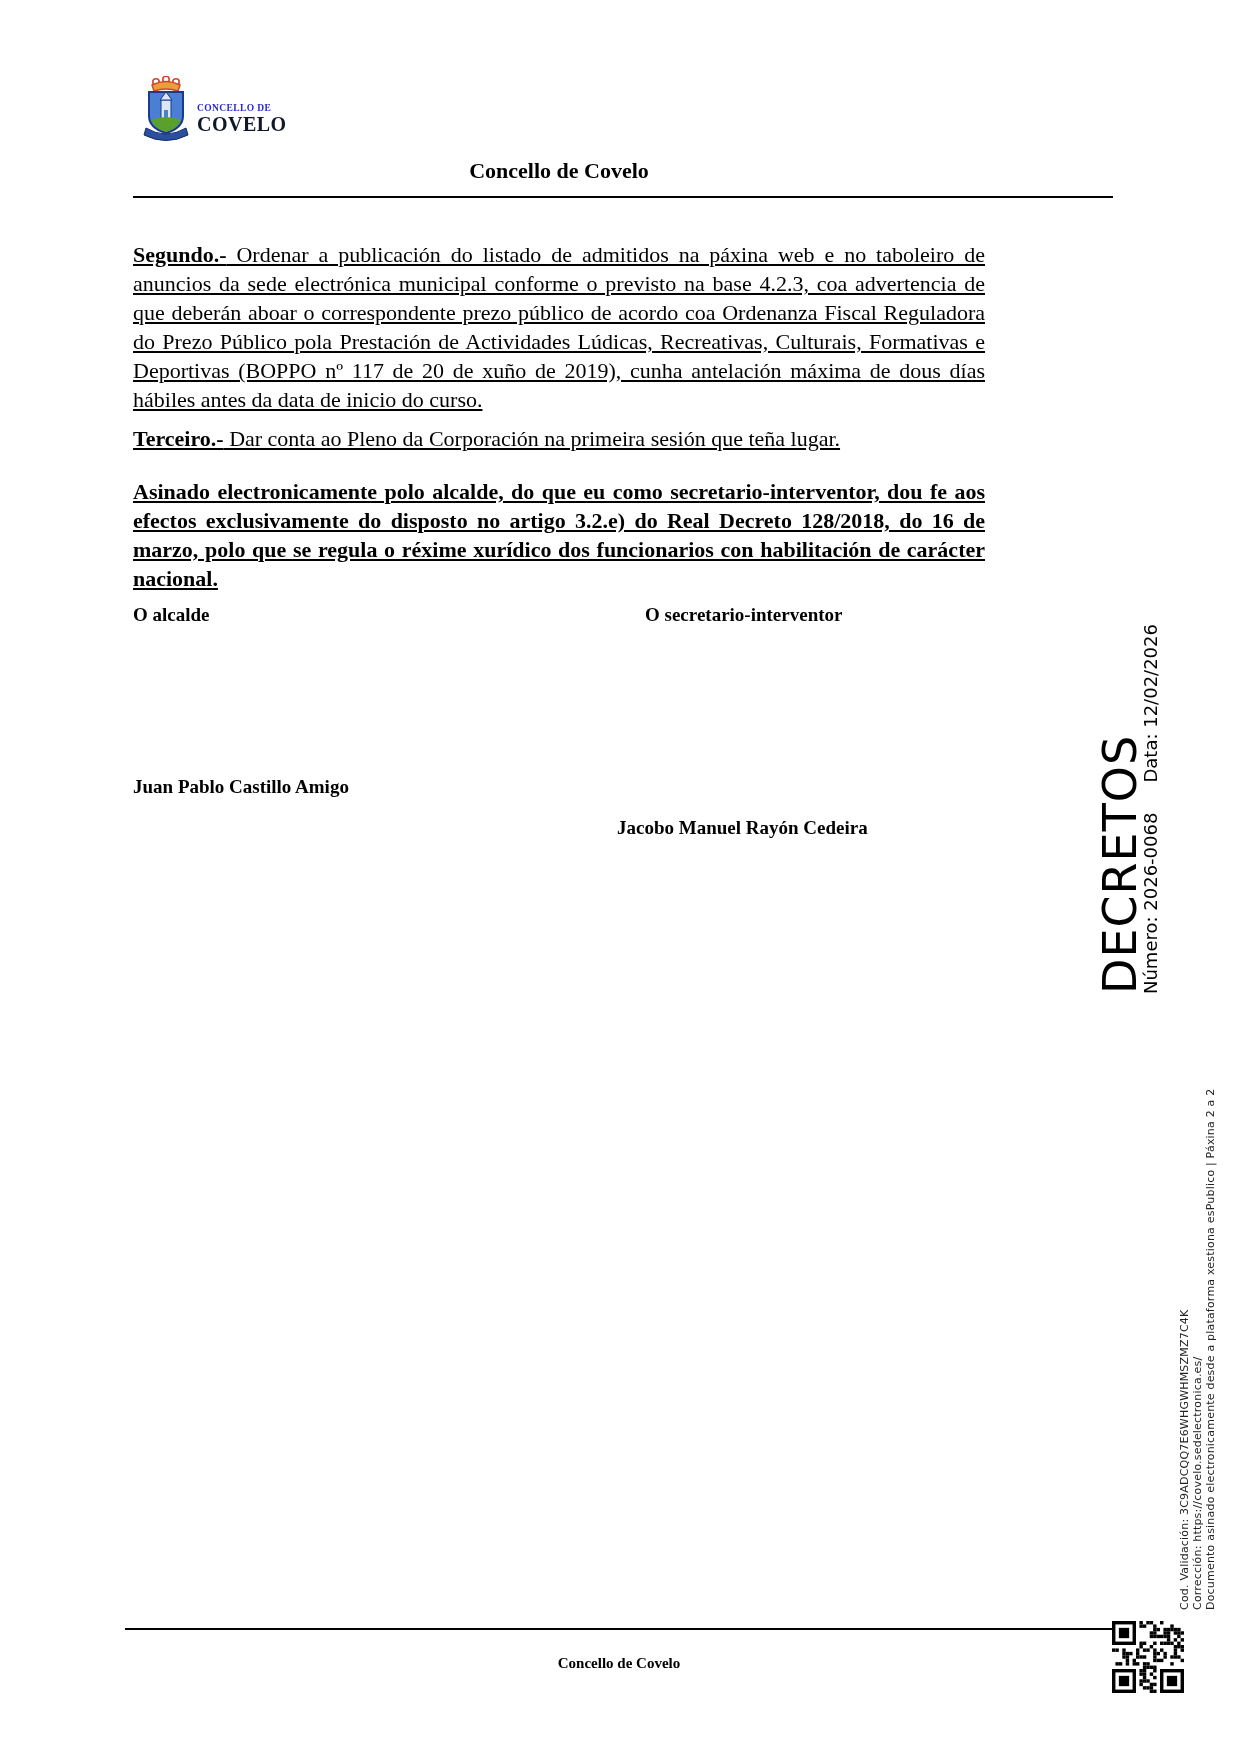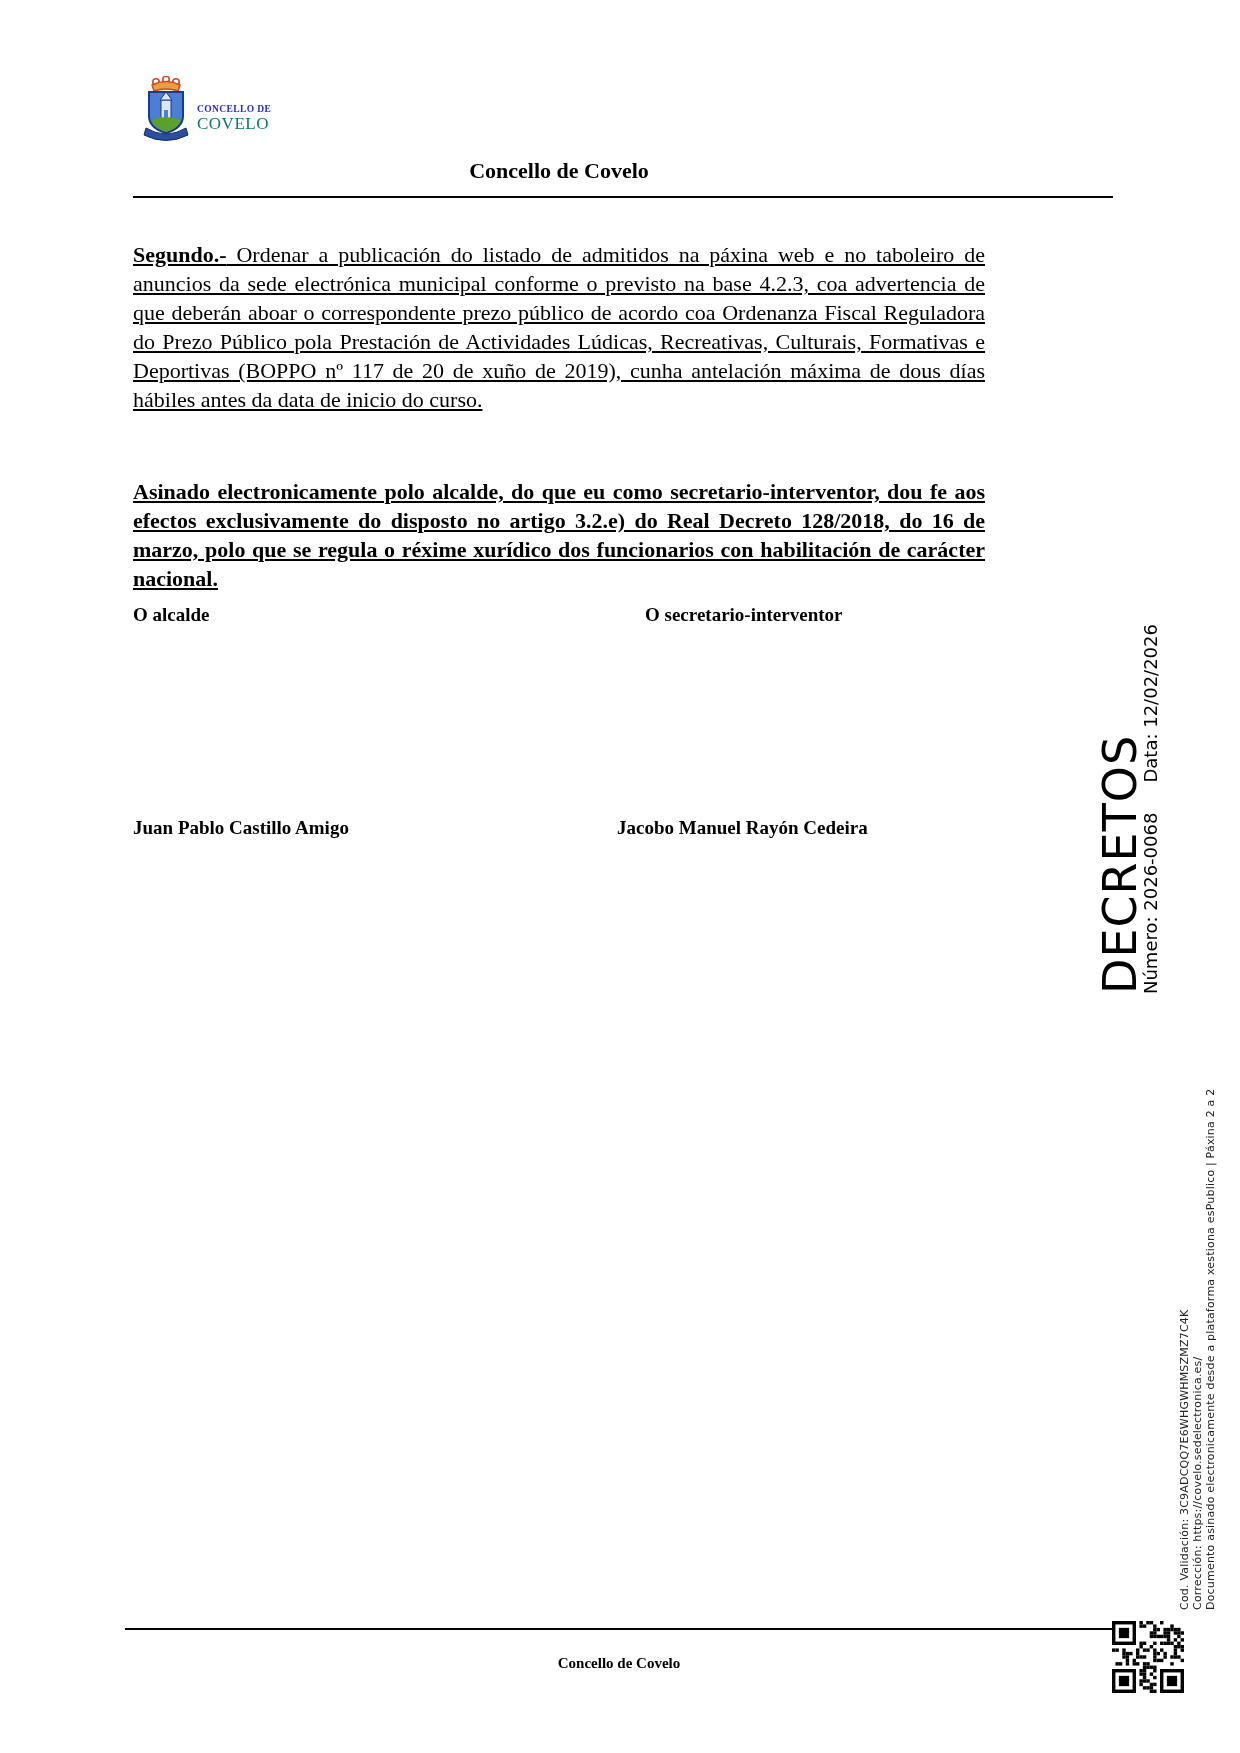--- a/index.html
+++ b/index.html
@@ -7,21 +7,21 @@
   .page {
     position:relative; width:1240px; height:1753px;
     background:#ffffff; margin:0 auto; overflow:hidden;
     font-family:"Liberation Serif", serif; color:#000;
   }
   
   .logo-block { position:absolute; left:140px; top:76px; display:flex; align-items:center; }
   .logo-svg { width:52px; height:68px; }
   .logo-text { margin-left:5px; margin-top:18px; font-family:"Liberation Serif", serif; }
   .logo-line1 { font-size:9.5px; font-weight:bold; color:#2a2ad0; letter-spacing:.4px; }
-  .logo-line2 { font-size:17px; font-weight:normal; color:#0f766e; letter-spacing:.5px; }
+  .logo-line2 { font-size:20px; font-weight:bold; color:#0f172a; letter-spacing:.5px; }
   .doc-title { position:absolute; left:133px; top:158px; width:852px; text-align:center;
                font-size:22px; font-weight:bold; }
   .title-rule { position:absolute; left:133px; top:196px; width:980px; height:2px; background:#000; }
   
   .body-col { position:absolute; left:133px; width:852px; font-size:22px; line-height:29px;
               text-align:justify;text-decoration:underline; }
   .p1 { top:240px; }
   .p2 { top:424px; }
   .p3 { top:477px; font-weight:bold; }
   .lead { font-weight:bold; }
@@ -70,26 +70,27 @@
       <div class="logo-line1">CONCELLO DE</div>
       <div class="logo-line2">COVELO</div>
     </div>
   </div>
 
   <div class="doc-title">Concello de Covelo</div>
   <div class="title-rule"></div>
 
   <p class="body-col p1"><span class="lead">Segundo.-</span><span> Ordenar a publicación do listado de admitidos na páxina web e no taboleiro de anuncios da sede electrónica municipal conforme o previsto na base 4.2.3, coa advertencia de que deberán aboar o correspondente prezo público de acordo coa Ordenanza Fiscal Reguladora do Prezo Público pola Prestación de Actividades Lúdicas, Recreativas, Culturais, Formativas e Deportivas (BOPPO nº 117 de 20 de xuño de 2019), cunha antelación máxima de dous días hábiles antes da data de inicio do curso.</span></p>
 
+  <p class="body-col p2"><span class="lead">Terceiro.-</span><span> Dar conta ao Pleno da Corporación na primeira sesión que teña lugar.</span></p>
 
   <p class="body-col p3">Asinado electronicamente polo alcalde, do que eu como secretario-interventor, dou fe aos efectos exclusivamente do disposto no artigo 3.2.e) do Real Decreto 128/2018, do 16 de marzo, polo que se regula o réxime xurídico dos funcionarios con habilitación de carácter nacional.</p>
 
   <span class="sig-label" style="left:133px; top:604px;">O alcalde</span>
   <span class="sig-label" style="left:645px; top:604px;">O secretario-interventor</span>
-  <span class="sig-name" style="left:133px; top:817px;">Juan Pablo Castillo Amigo</span>
+  <span class="sig-name" style="left:133px; top:776px;">Juan Pablo Castillo Amigo</span>
   <span class="sig-name" style="left:617px; top:817px;">Jacobo Manuel Rayón Cedeira</span>
 
   <div class="rot decretos">DECRETOS</div>
   <div class="rot num-line">
     <span>Número:</span>
     <span>2026-0068</span><span class="num-gap"></span><span>Data:</span>
     <span>12/02/2026</span>
   </div>
   <div class="rot val-line val1">Cod. Validación: 3C9ADCQQ7E6WHGWHMSZMZ7C4K</div>
   <div class="rot val-line val2">Corrección: https://covelo.sedelectronica.es/</div>

